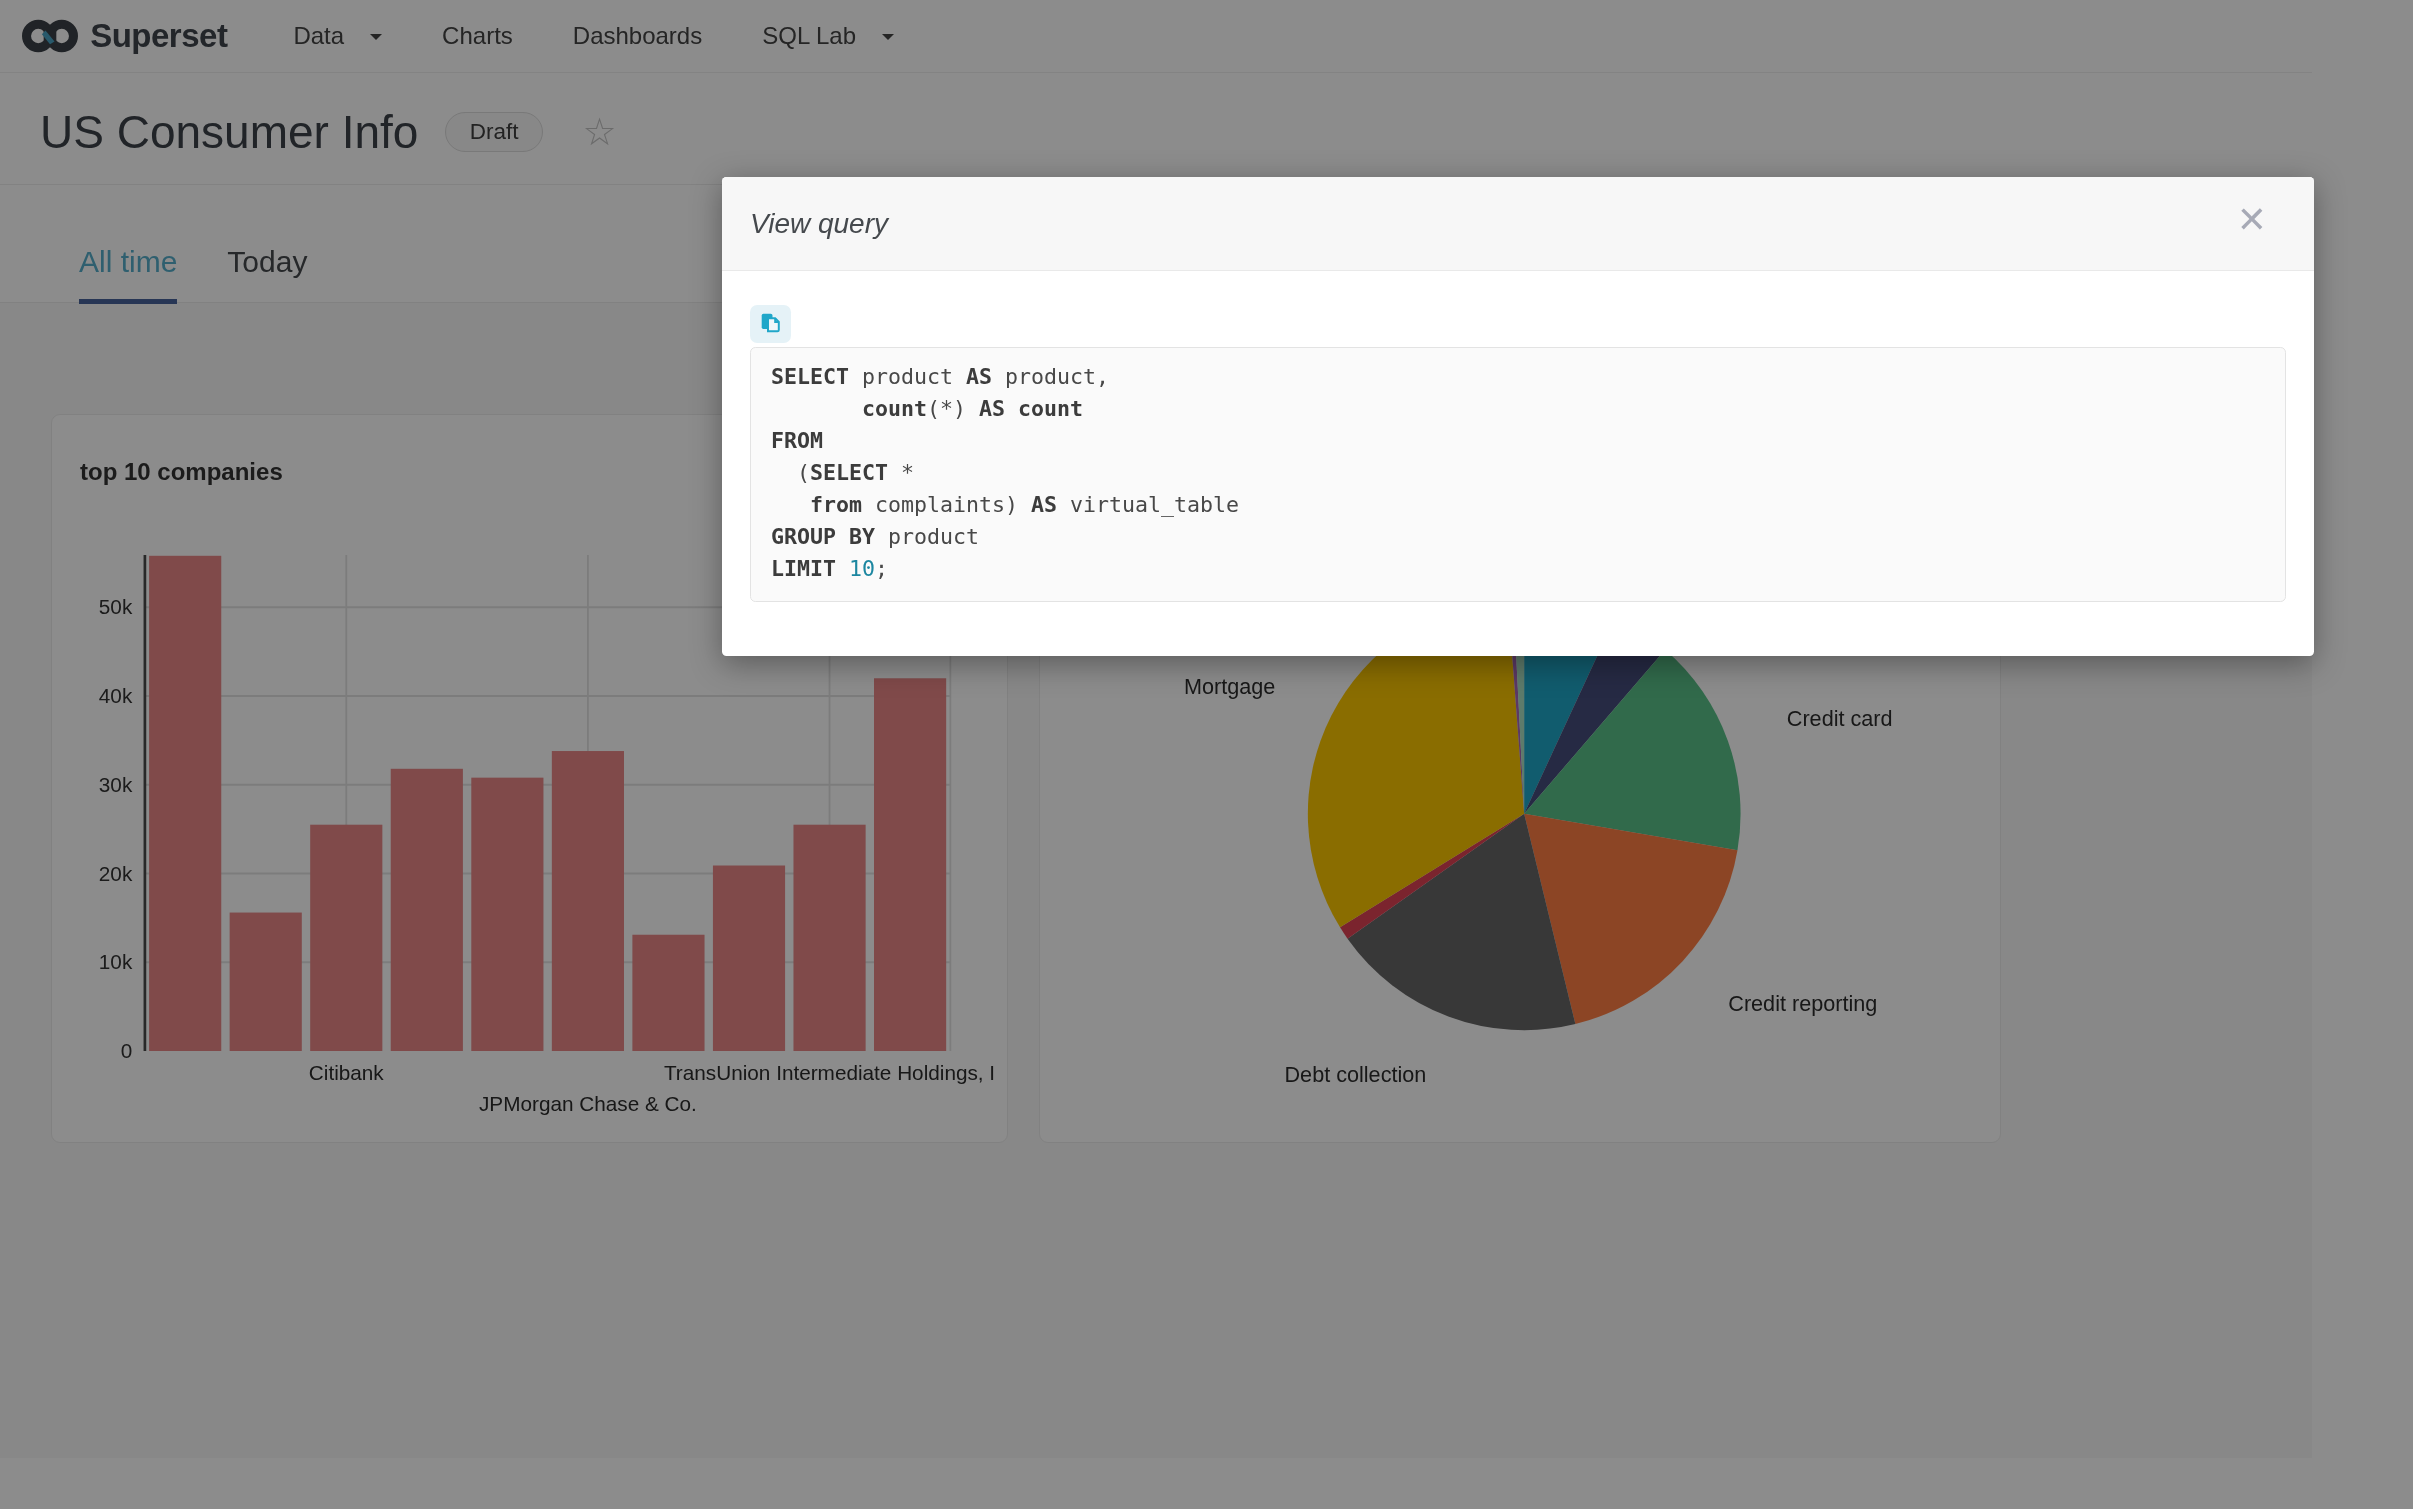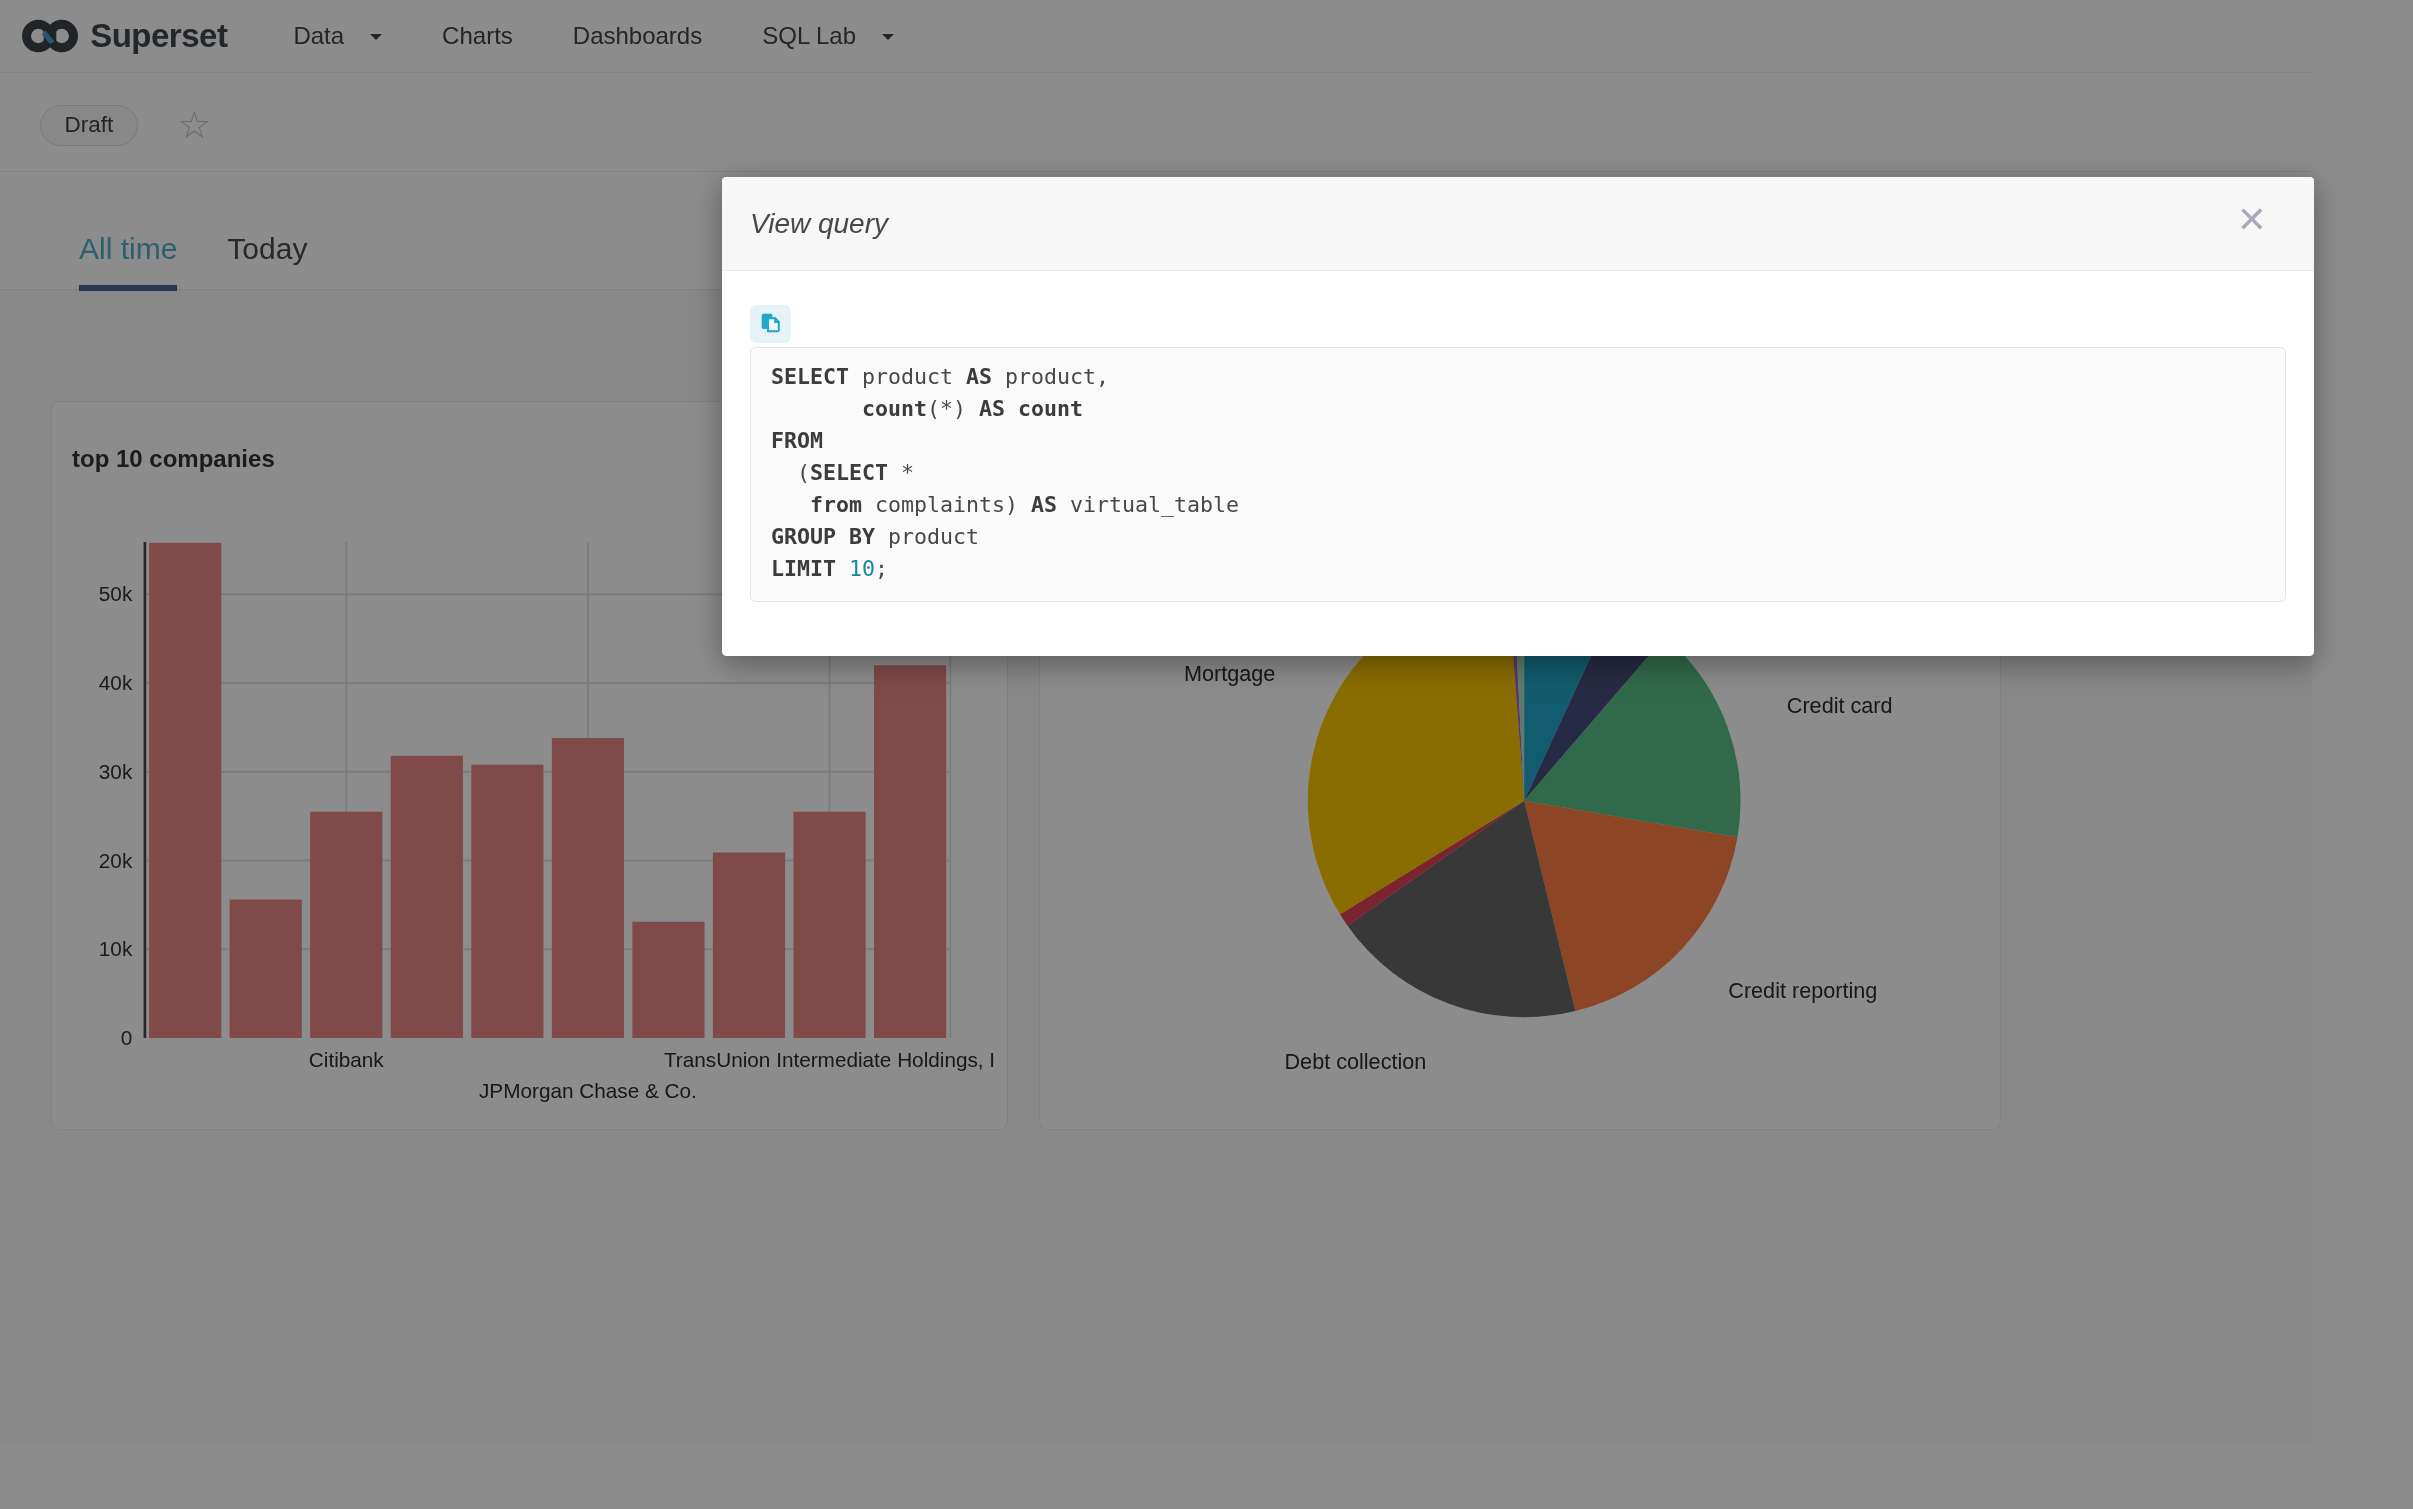--- a/index.html
+++ b/index.html
@@ -30,21 +30,21 @@
   .tab.active{color:#56aecb;}
   .ink{position:absolute;left:0;right:0;bottom:-1.8px;height:5.4px;background:#47639c;}
 
   
   .content{background:#f7f7f7;height:1155px;box-sizing:border-box;
     padding:111px 0 0 51px;display:flex;gap:31px;align-items:flex-start;}
   .chart-card{position:relative;background:#fff;border:0.9px solid #ececec;border-radius:9px;
     height:729px;overflow:hidden;box-sizing:border-box;}
   .card-bar{width:957px;}
   .card-pie{width:962px;}
-  .chart-title{position:absolute;left:20px;top:43px;font-size:24px;font-weight:600;color:#333;}
+  .chart-title{position:absolute;left:28px;top:43px;font-size:24px;font-weight:600;color:#333;}
   .chart-svg{position:absolute;left:0;top:0;}
   svg text{font-family:"Liberation Sans",sans-serif;}
 
   
   .modal-overlay{position:absolute;left:0;top:0;width:2413px;height:1510px;
     background:rgba(0,0,0,0.45);z-index:50;}
   .modal{position:absolute;left:722px;top:177px;width:1592px;height:479px;background:#fff;
     border-radius:4.5px;z-index:60;box-shadow:0 7.2px 31px rgba(0,0,0,0.35);overflow:hidden;}
   .modal-header{height:94px;background:#f7f7f7;border-bottom:1.8px solid #e9e9e9;
     display:flex;align-items:center;padding-left:28px;box-sizing:border-box;font-style:italic;}
@@ -87,20 +87,21 @@
           <span>Dashboards</span>
         </div>
         <div class="nav-item">
           <span>SQL Lab</span>
           <span class="caret"></span>
         </div>
       </div>
   </div>
 
   <div class="dash-header">
+    <span class="dash-title">US Consumer Info</span>
     <span class="draft-badge">Draft</span>
     <span class="fav-star">☆</span>
   </div>
 
   <div class="tab-bar">
       <div class="tab active">All time<div class="ink"></div></div>
       <div class="tab">Today</div>
     </div>
 
   <div class="content">

